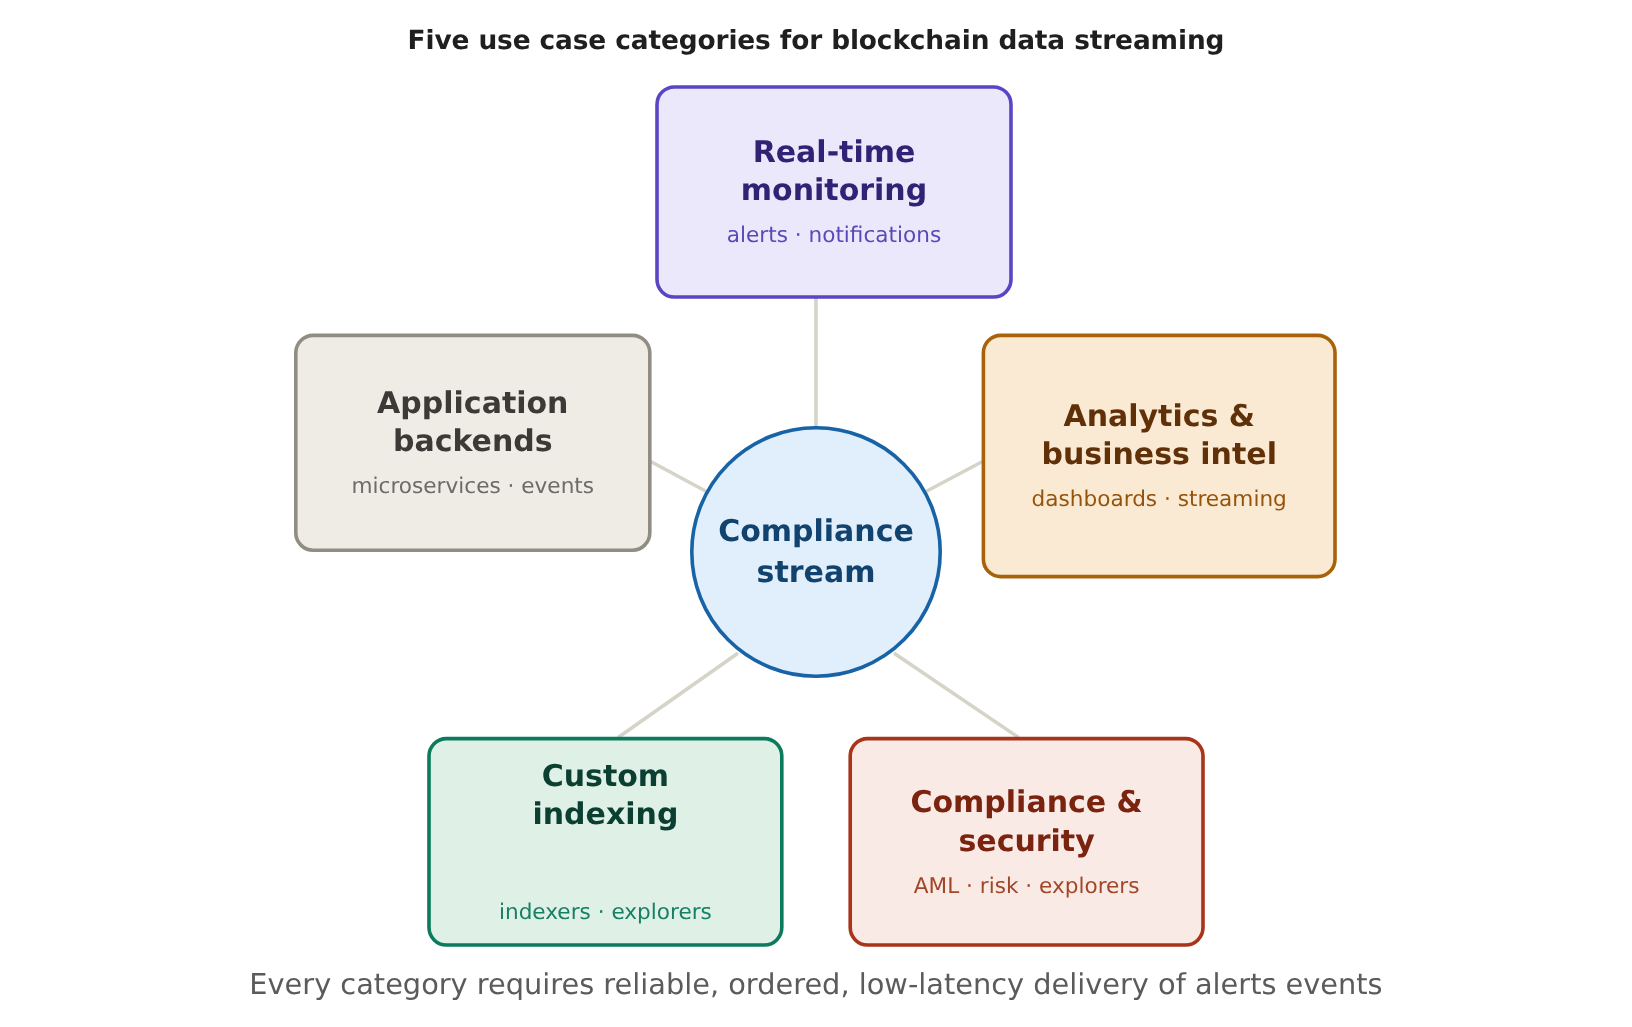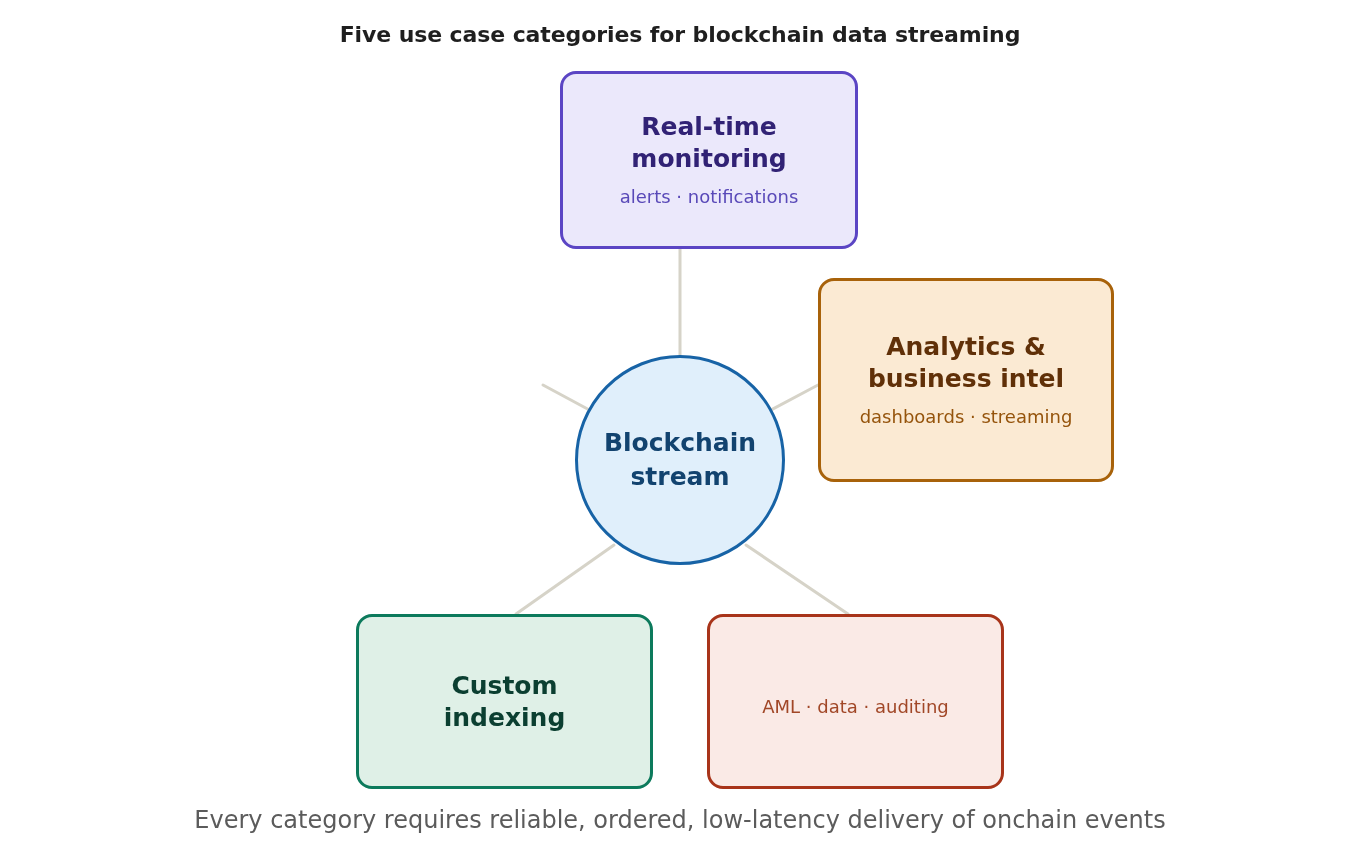--- a/index.html
+++ b/index.html
@@ -73,21 +73,21 @@
   .node-sub {
     font-size: 18px;
     font-weight: normal;
     line-height: 1.3;
     margin-top: 10px;
     white-space: nowrap;
   }
 
   
   #node-monitoring {
-    left: 560px; top: 71px; width: 298px; height: 178px;
+    left: 546px; top: 71px; width: 298px; height: 178px;
     background: #ebe8fb;
     border-color: #5b45c4;
     align-items: center;
   }
   #node-monitoring .node-title { color: #312275; }
   #node-monitoring .node-sub   { color: #5949b8; }
 
   
   #node-backends {
     left: 245px; top: 278px; width: 298px; height: 182px;
@@ -177,36 +177,44 @@
     <line class="connector" x1="614" y1="545" x2="516" y2="614"></line>
     <line class="connector" x1="746" y1="545" x2="848" y2="614"></line>
   </svg>
 
   <div class="node" id="node-monitoring">
     <div class="node-title">Real-time
 monitoring</div>
     <div class="node-sub">alerts · notifications</div>
   </div>
 
+  <div class="node" id="node-backends">
+    <div class="node-title">Application
+backends</div>
+    <div class="node-sub">microservices · events</div>
+  </div>
 
   <div class="node" id="node-analytics">
     <div class="node-title">Analytics &amp;
 business intel</div>
     <div class="node-sub">dashboards · streaming</div>
   </div>
 
   <div class="node" id="node-indexing">
     <div class="node-title">Custom
 indexing</div>
+    <div class="node-sub">indexers · explorers</div>
   </div>
 
   <div class="node" id="node-compliance">
-    <div class="node-sub">AML · data · auditing</div>
+    <div class="node-title">Compliance &amp;
+security</div>
+    <div class="node-sub">AML · risk · explorers</div>
   </div>
 
   <div id="hub">
-    <div class="hub-text">Blockchain
+    <div class="hub-text">Compliance
 stream</div>
   </div>
 
-  <div id="footer">Every category requires reliable, ordered, low-latency delivery of onchain events</div>
+  <div id="footer">Every category requires reliable, ordered, low-latency delivery of alerts events</div>
 
 </div>
 
 </body></html>

